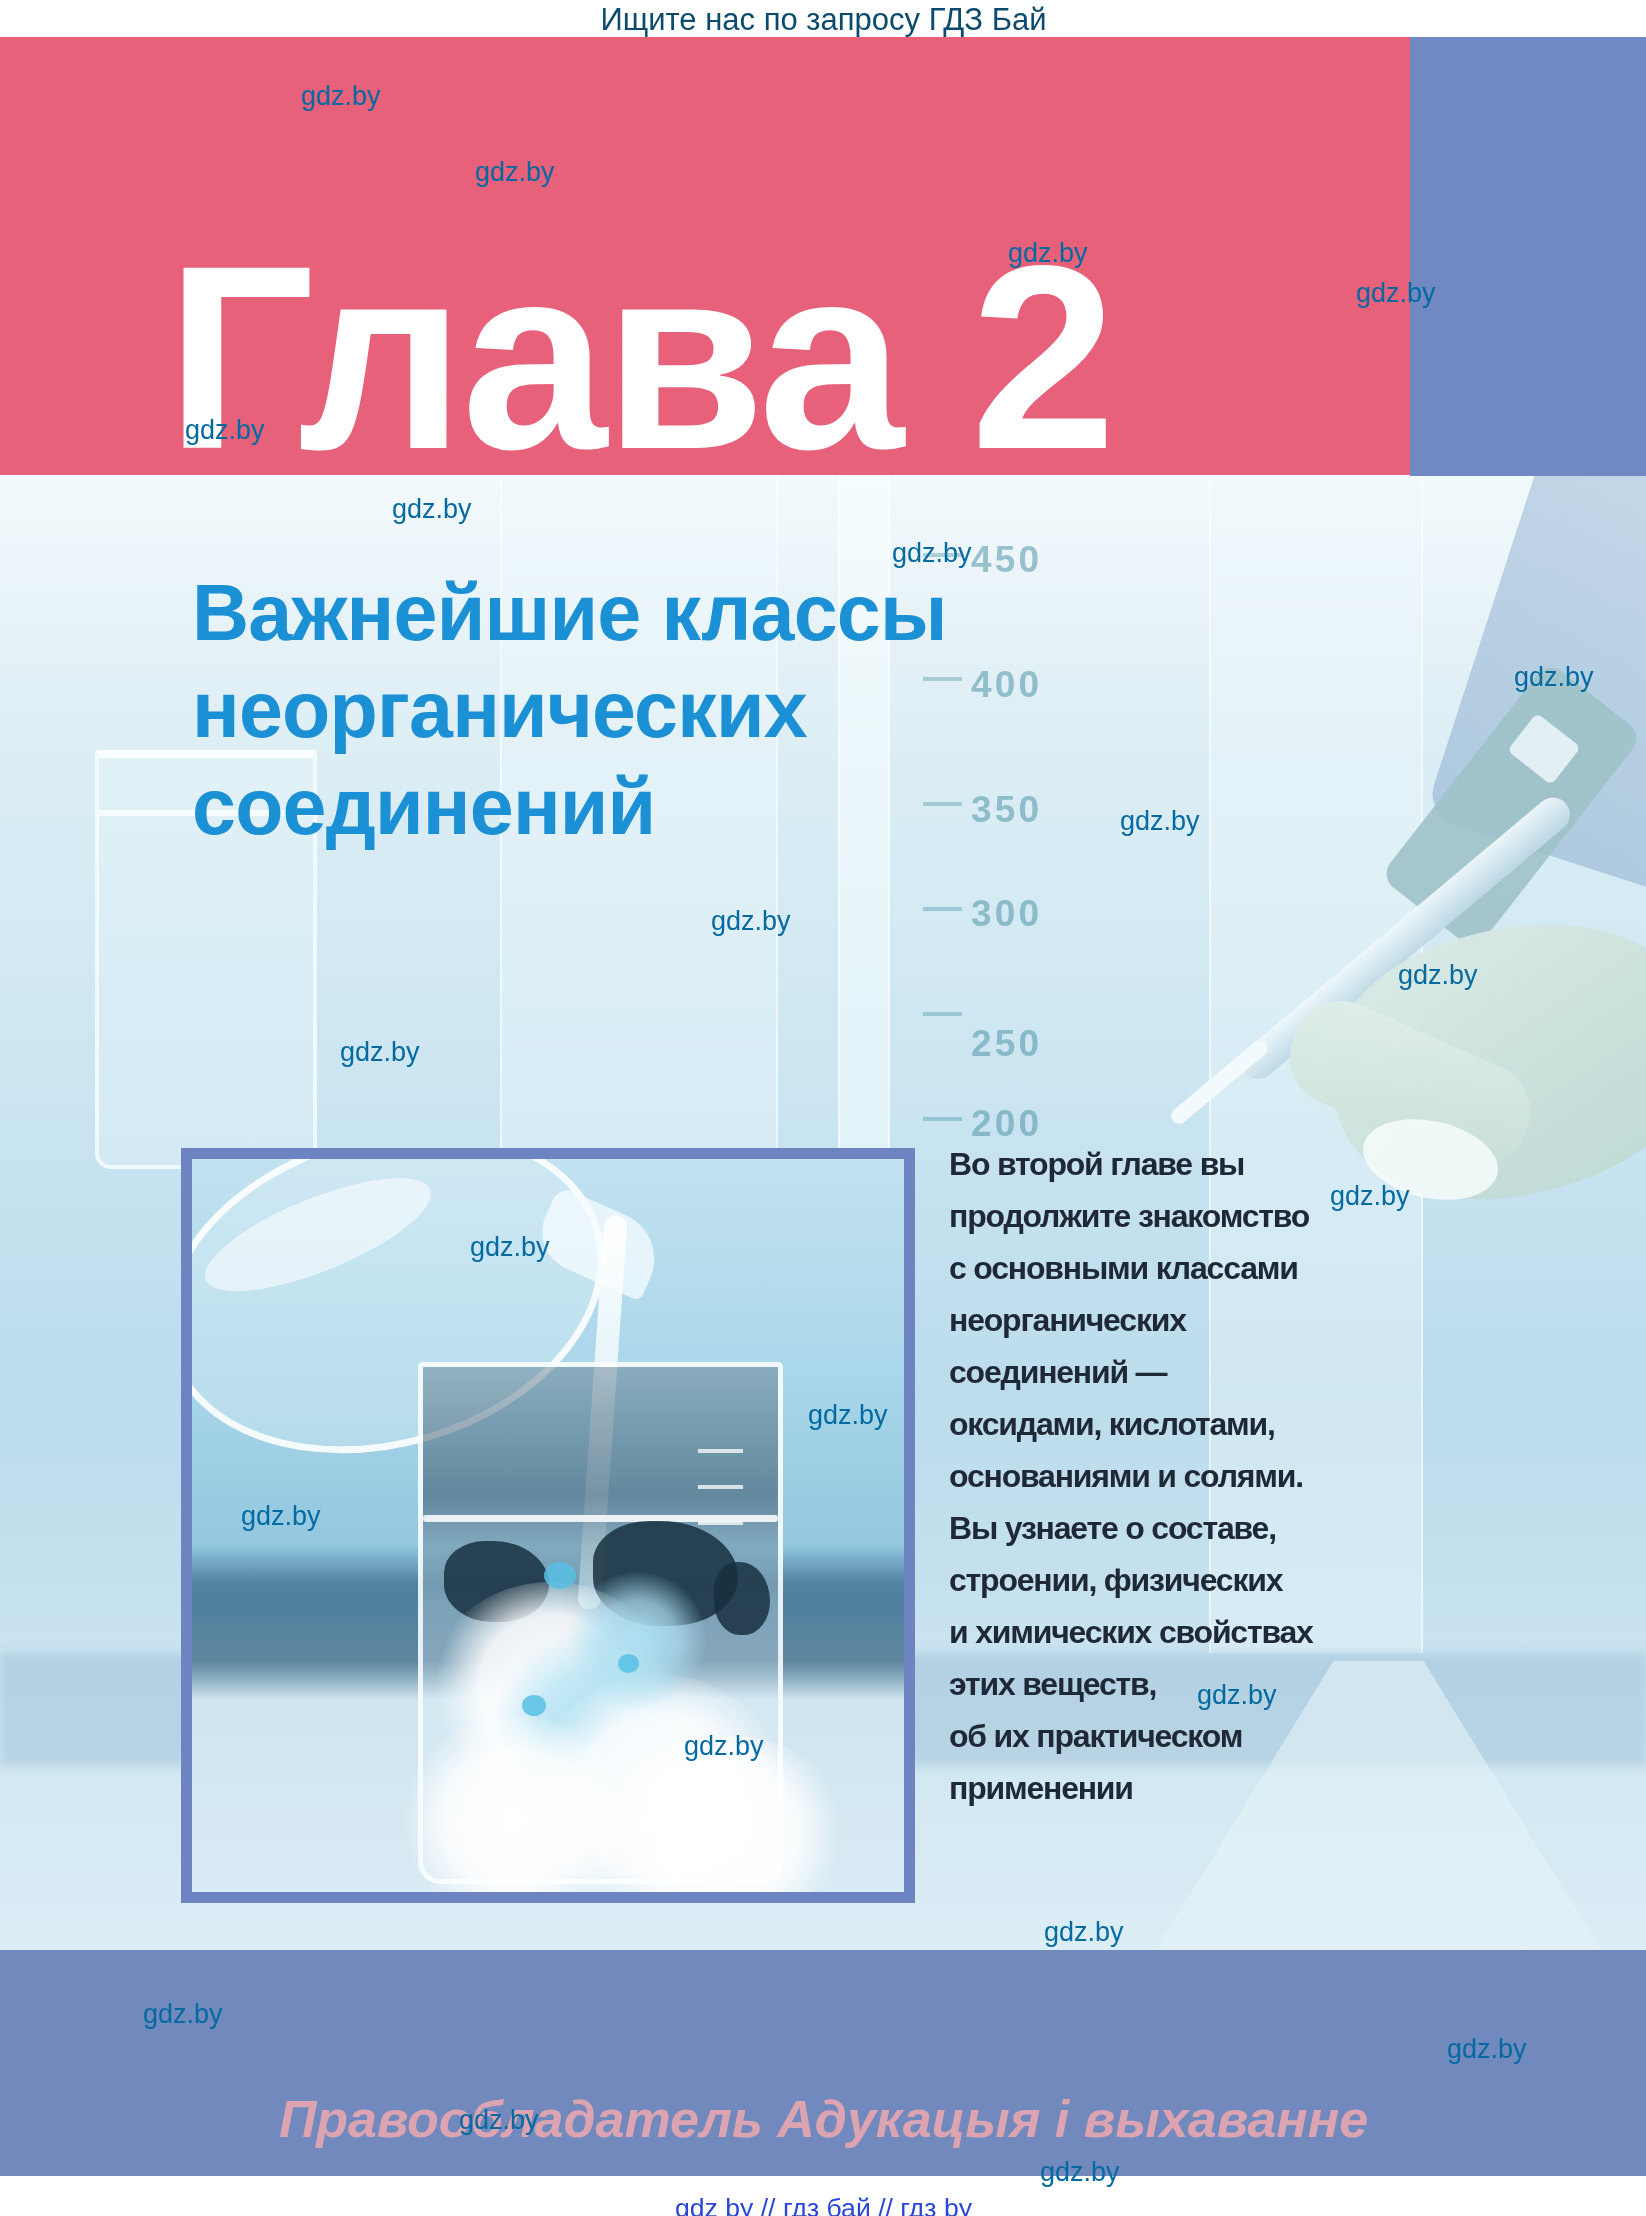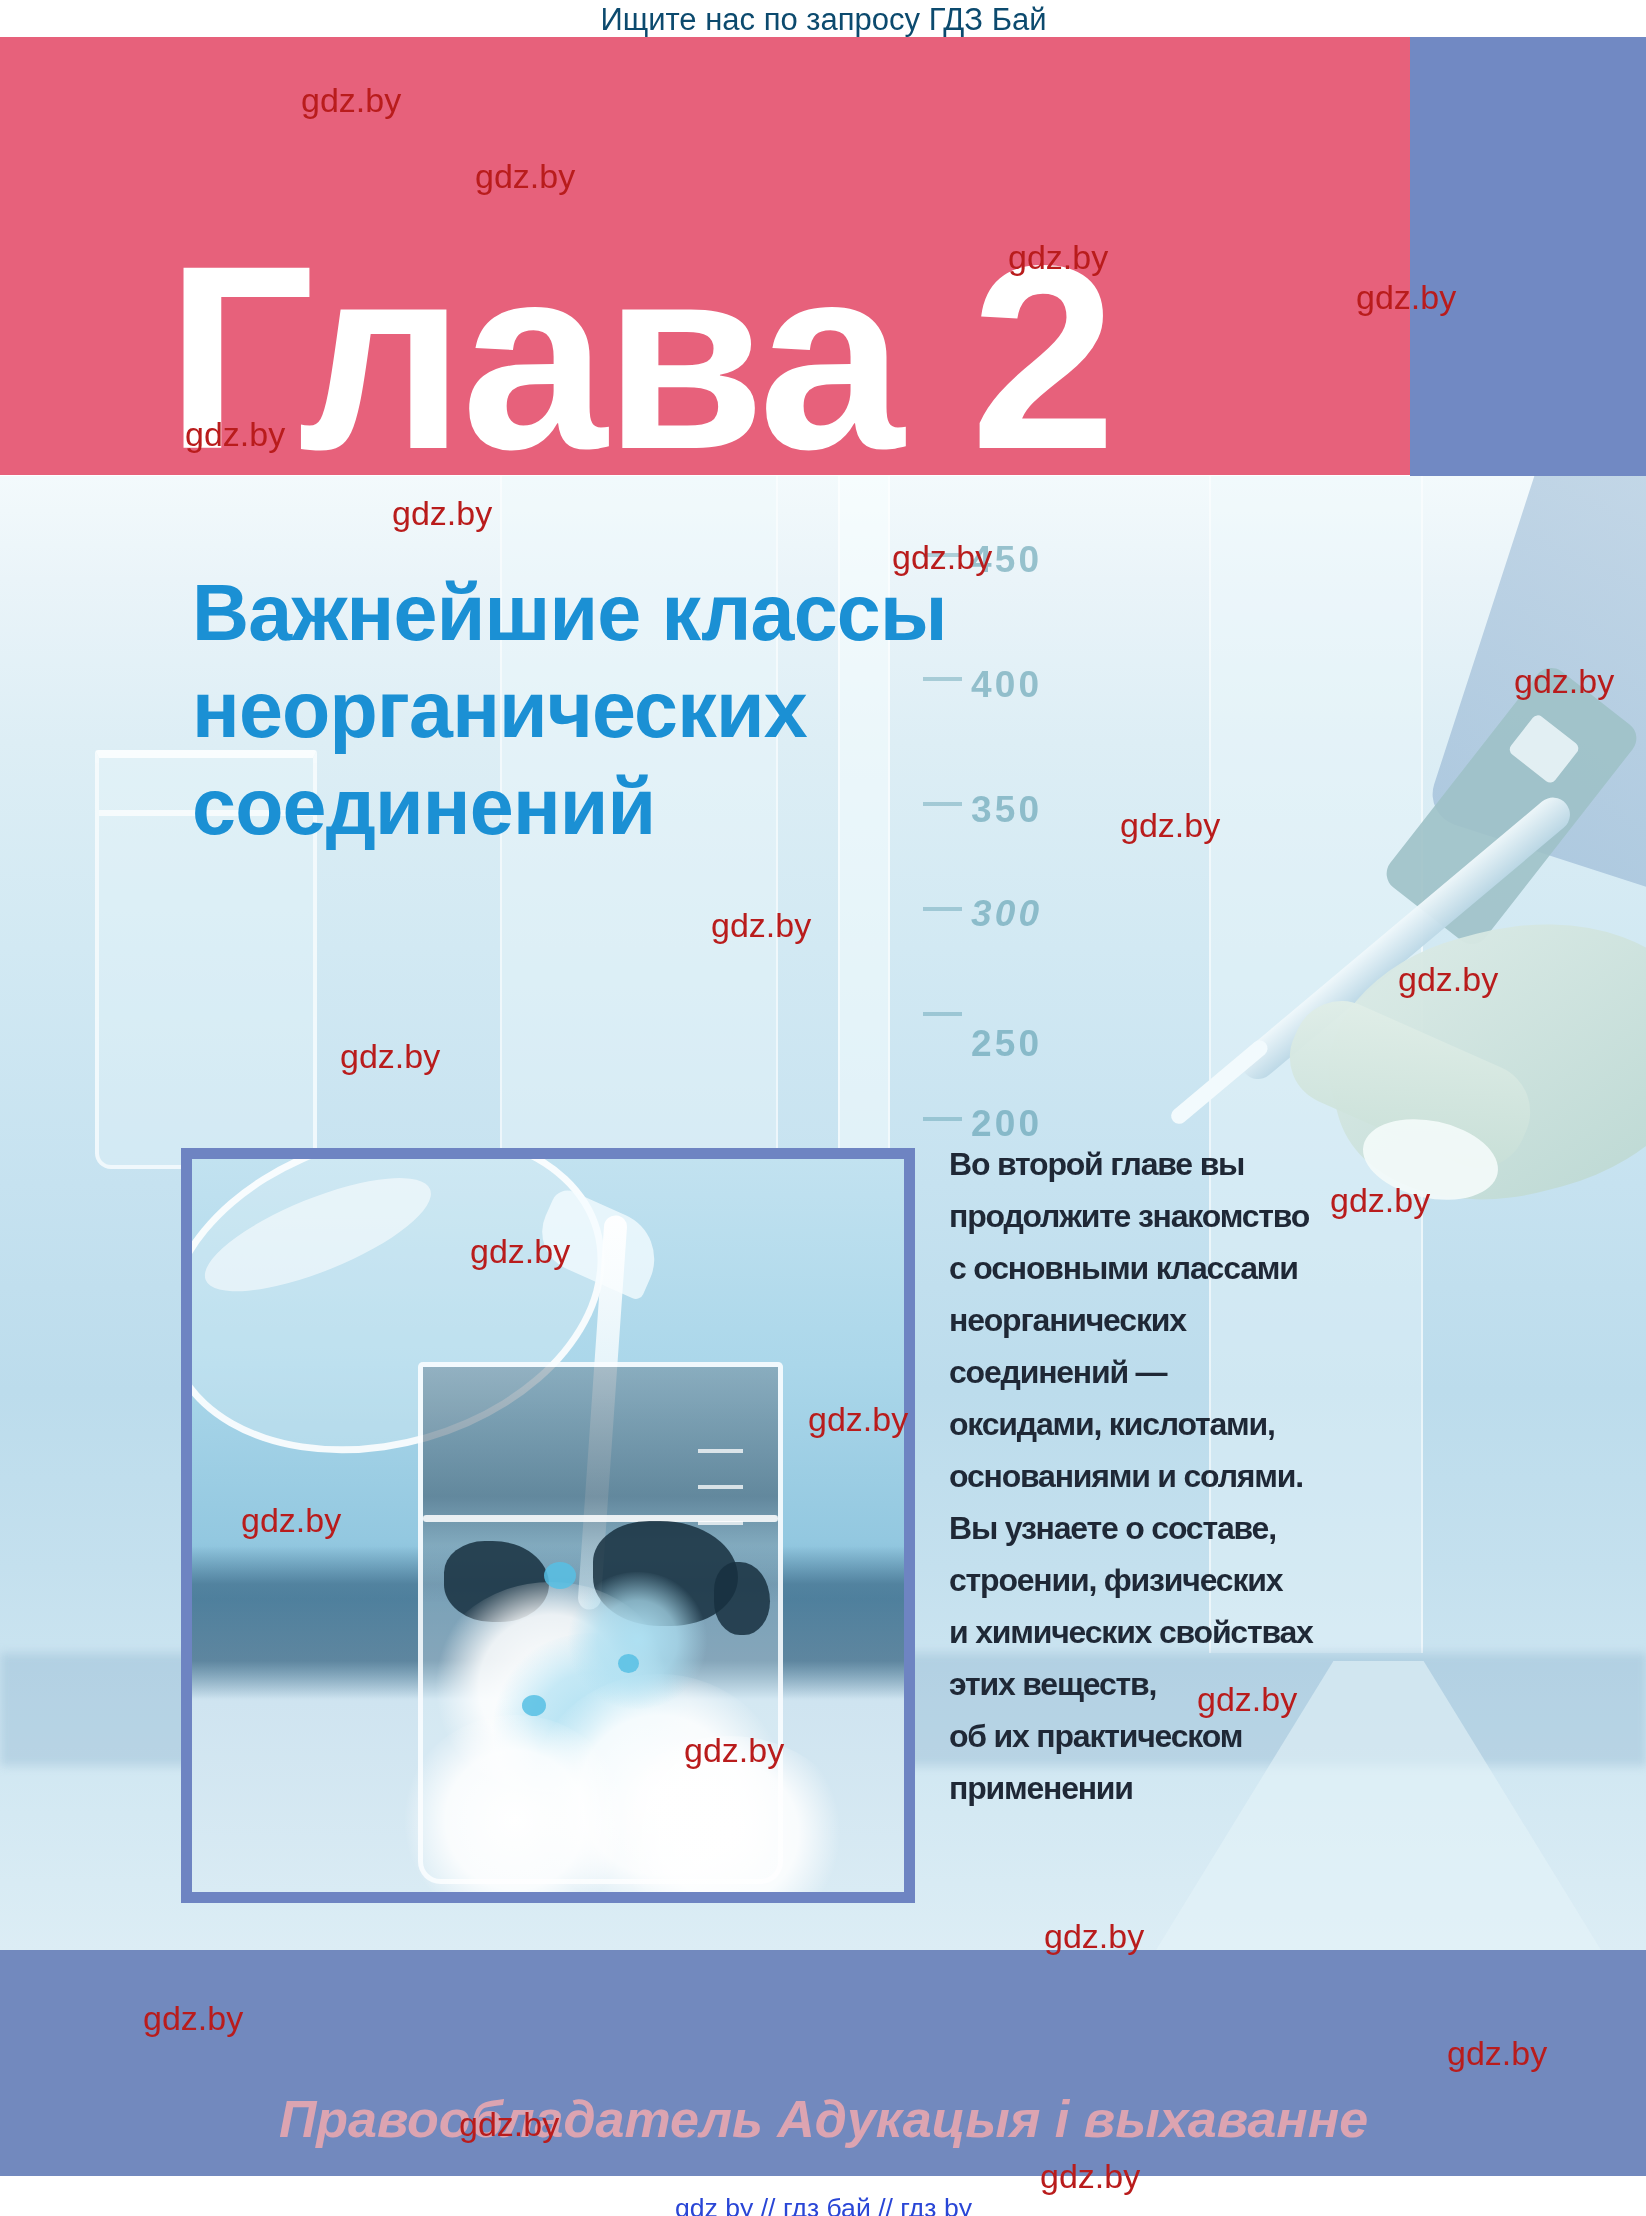--- a/index.html
+++ b/index.html
@@ -29,21 +29,21 @@
   .left-beaker{position:absolute;left:95px;top:274px;width:214px;height:407px;border:4.8px solid rgba(255,255,255,.65);border-top:8px solid rgba(255,255,255,.8);border-radius:3.2px 3.2px 16px 16px;background:rgba(235,248,252,.32);}
   .left-beaker .lq{position:absolute;left:0;top:52px;width:100%;height:6.4px;background:rgba(255,255,255,.7);}
   .bench-band{position:absolute;left:0;top:1177px;width:1647px;height:113px;background:rgba(120,160,195,.28);filter:blur(4.8px);}
   .corner-flask{position:absolute;left:1153px;top:1185px;width:451px;height:290px;background:rgba(228,243,249,.6);clip-path:polygon(40% 0,60% 0,100% 100%,0 100%);border-bottom:4.8px solid rgba(255,255,255,.7);}
   
   .cyl-scale{position:absolute;left:971px;top:0;width:145px;height:1153px;}
   .cyl-scale span{position:absolute;left:0;font-size:37px;letter-spacing:3.2px;color:rgba(80,150,168,.55);font-weight:700;}
   .cyl-scale span:nth-child(1){top:63px;}
   .cyl-scale span:nth-child(2){top:188px;}
   .cyl-scale span:nth-child(3){top:313px;}
-  .cyl-scale span:nth-child(4){top:417px;font-style:italic;}
+  .cyl-scale span:nth-child(4){top:417px;}
   .cyl-scale span:nth-child(5){top:547px;}
   .cyl-scale span:nth-child(6){top:627px;}
   .tick{position:absolute;left:-48px;width:39px;height:4px;background:rgba(80,150,168,.4);}
   
   .arm-blur{position:absolute;left:1483px;top:-32px;width:347px;height:435px;background:linear-gradient(200deg,#b8cfe2,#9fbdd8);opacity:.75;border-radius:32px;transform:rotate(18deg);}
   .holder{position:absolute;left:1451px;top:193px;width:121px;height:274px;background:#9fc2c8;opacity:.9;border-radius:17.7px;transform:rotate(38deg);}
   .holder .win{position:absolute;left:22.6px;top:48px;width:56px;height:48px;background:rgba(245,252,253,.85);border-radius:6.4px;}
   .pipette{position:absolute;left:1245px;top:580px;width:419px;height:34px;border-radius:17.7px;background:linear-gradient(180deg,#f0f8fb,#bcd8e6);transform:rotate(-40deg);transform-origin:left center;opacity:.95;}
   .pipette-tip{position:absolute;left:1173px;top:637px;width:121px;height:16px;border-radius:8px;background:#f2fafd;transform:rotate(-40deg);transform-origin:left center;}
   .glove{position:absolute;left:1330px;top:451px;width:379px;height:266px;background:linear-gradient(160deg,#dcebe6,#bcd8d2);border-radius:45% 55% 50% 50%;transform:rotate(-15deg);opacity:.95;}
@@ -77,21 +77,21 @@
   .cloud.b{background:radial-gradient(circle,#aee0f2 0%,rgba(174,224,242,.7) 40%,rgba(174,224,242,0) 70%);}
   .speck{position:absolute;background:#57bfe4;border-radius:50%;opacity:.85;}
   
   .intro{position:absolute;left:949px;top:1138px;width:677px;font-size:32px;line-height:52px;font-weight:700;letter-spacing:-1.2px;color:#1f2836;}
   
   .bottom-band{position:absolute;left:0;top:1950px;width:1647px;height:226px;}
   .copyright{position:absolute;left:50%;top:2089px;transform:translateX(-50%);font-size:52px;font-style:italic;white-space:nowrap;font-weight:700;opacity:.9;}
   .bottom-strip{position:absolute;left:0;top:2176px;width:1647px;height:40px;background:#ffffff;text-align:center;}
   .bottom-strip span{display:inline-block;margin-top:16px;font-size:26.6px;line-height:32px;}
   
-  .wm{position:absolute;font-size:34px;color:#b91c1c;white-space:nowrap;}
+  .wm{position:absolute;font-size:27px;color:#0369a1;white-space:nowrap;}
 </style>
 </head>
 <body>
 
 <div id="page">
 
   <div class="top-strip">
     <span style="color: #0c4a6e;">Ищите нас по запросу ГДЗ Бай</span>
   </div>
 

